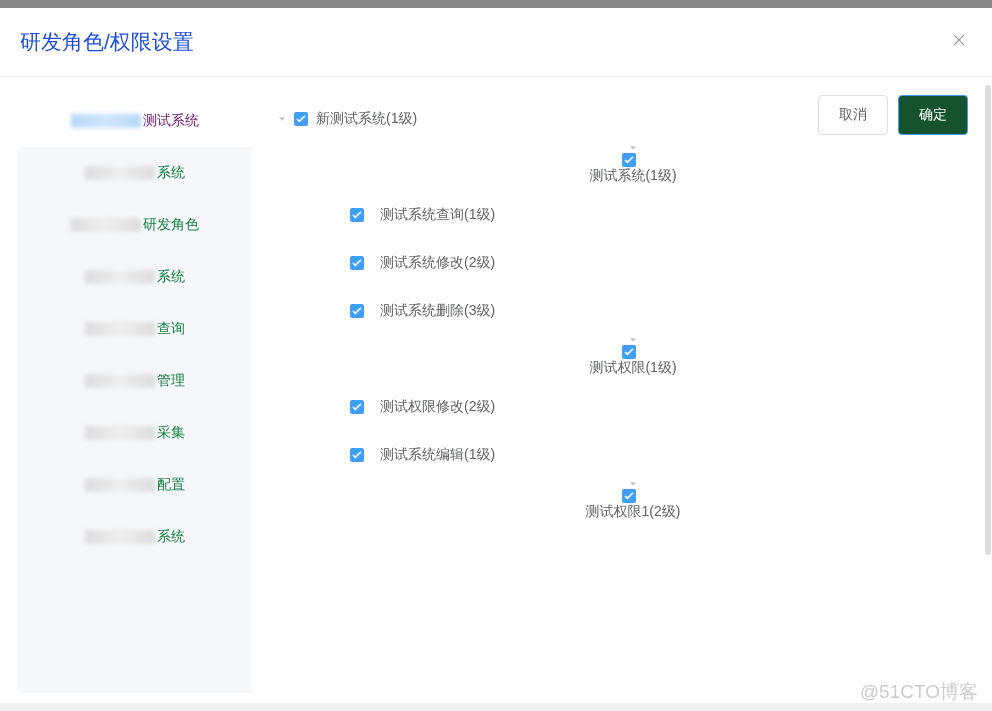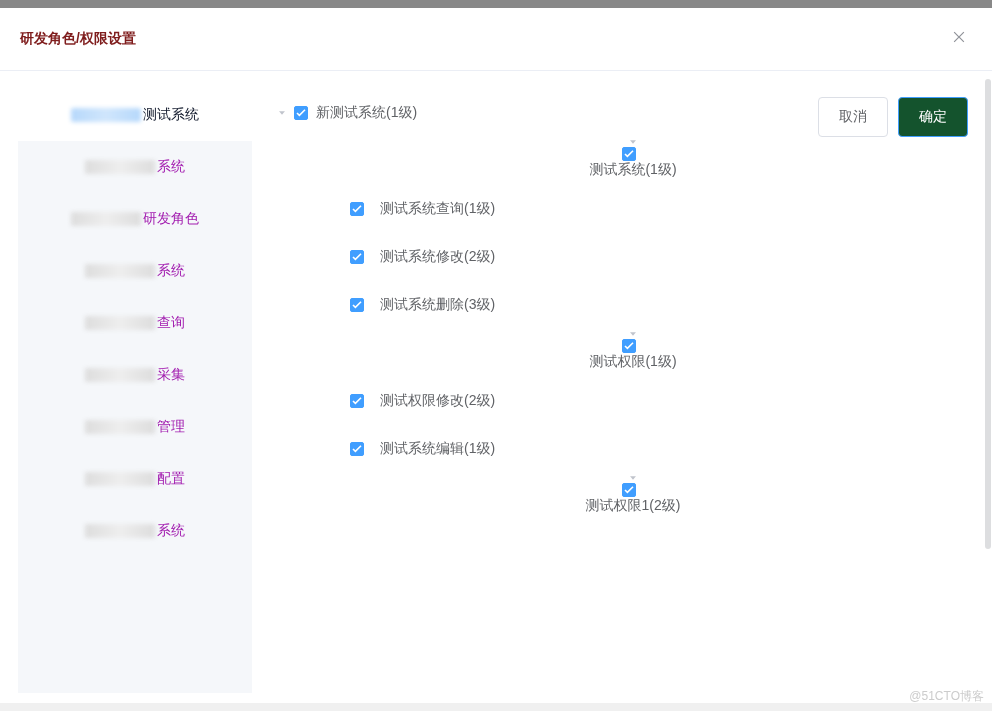--- a/index.html
+++ b/index.html
@@ -23,23 +23,23 @@
       flex-direction: column;
     }
     .dialog-header {
       padding: 20px 20px 20px 20px;
       border-bottom: 1px solid #ebeef5;
       display: flex;
       align-items: center;
       justify-content: space-between;
     }
     .dialog-title {
-      font-size: 14px;
-      color: #7f1d1d;
-      font-weight: 700;
+      font-size: 21px;
+      color: #1d4ed8;
+      font-weight: 400;
     }
     .close-btn {
       cursor: pointer;
       color: #909399;
       font-size: 22px;
       line-height: 1;
       padding: 0 4px;
     }
     .dialog-body {
       flex: 1;
@@ -52,29 +52,29 @@
       width: 234px;
       background: #f5f7fa;
       overflow-y: auto;
       flex-shrink: 0;
     }
     .sidebar-item {
       height: 52px;
       display: flex;
       align-items: center;
       justify-content: center;
-      color: #a21caf;
+      color: #15803d;
       cursor: pointer;
       font-size: 14px;
       text-align: center;
       padding: 0 10px;
     }
     .sidebar-item.active {
       background: #fff;
-      color: #0f172a;
+      color: #701a75;
     }
     .sidebar-item .blur {
       display: inline-block;
       width: 70px;
       height: 14px;
       background: linear-gradient(90deg, #ddd 0%, #eee 50%, #ddd 100%);
       filter: blur(2px);
       margin-right: 2px;
       border-radius: 2px;
     }
@@ -116,21 +116,21 @@
       margin-right: 8px;
       flex-shrink: 0;
     }
     .checkbox svg { width: 10px; height: 8px; }
     .node-label { color: #606266; cursor: pointer; }
     .indent-0 { padding-left: 0; align-items: center; }
     .indent-1 { padding-left: 24px; flex-direction: column; }
     .indent-2 { padding-left: 48px; gap: 8px; }
     .actions {
       position: absolute;
-      top: 8px;
+      top: 0;
       right: 14px;
       display: flex;
       gap: 10px;
     }
     .btn {
       height: 40px;
       padding: 0 20px;
       border-radius: 4px;
       font-size: 14px;
       cursor: pointer;
@@ -156,24 +156,24 @@
     .scrollbar-thumb {
       position: absolute;
       top: 0;
       width: 6px;
       height: 470px;
       background: rgba(144,147,153,.3);
       border-radius: 3px;
     }
     .watermark {
       position: absolute;
-      right: 8px;
+      right: 14px;
       bottom: 6px;
       color: #ccc;
-      font-size: 12px;
+      font-size: 19px;
       pointer-events: none;
     }
   </style>
 </head>
 <body>
 
 <div class="dialog">
   <div class="dialog-header">
     <span class="dialog-title">研发角色/权限设置</span>
     <span class="close-btn">
@@ -200,25 +200,25 @@
         <div class="sidebar-item">
           <span class="blur"></span>
           <span>系统</span>
         </div>
         <div class="sidebar-item">
           <span class="blur"></span>
           <span>查询</span>
         </div>
         <div class="sidebar-item">
           <span class="blur"></span>
+          <span>管理</span>
+        </div>
+        <div class="sidebar-item">
+          <span class="blur"></span>
           <span>采集</span>
-        </div>
-        <div class="sidebar-item">
-          <span class="blur"></span>
-          <span>管理</span>
         </div>
         <div class="sidebar-item">
           <span class="blur"></span>
           <span>配置</span>
         </div>
         <div class="sidebar-item">
           <span class="blur"></span>
           <span>系统</span>
         </div>
       </div>

